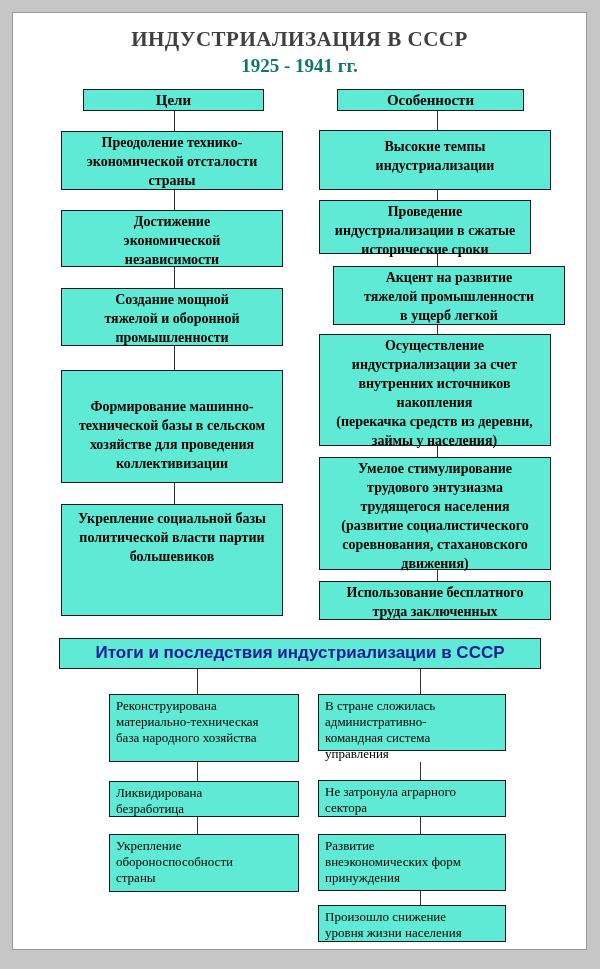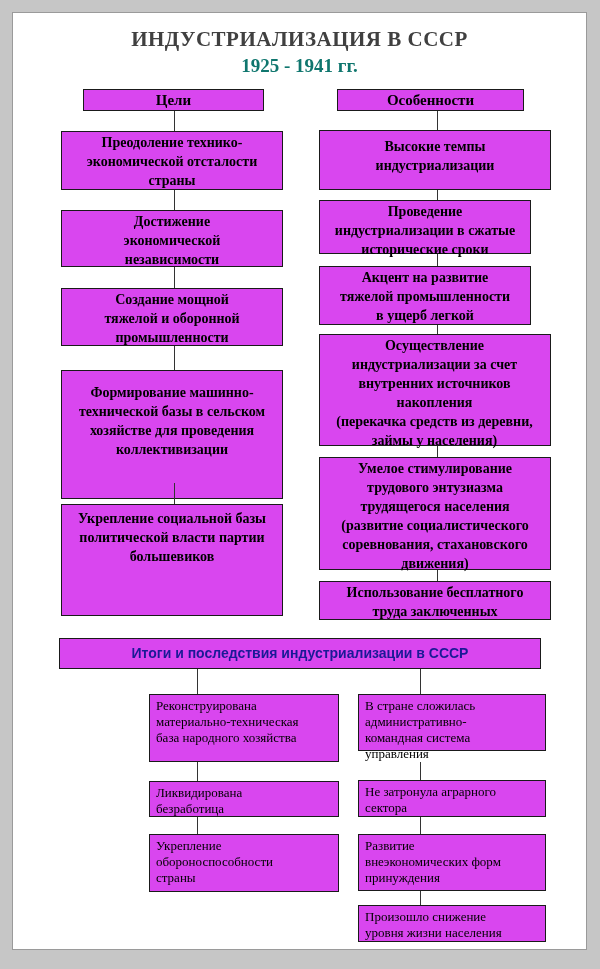--- a/index.html
+++ b/index.html
@@ -23,39 +23,39 @@
     text-align:center;font-weight:bold;font-size:21px;
     letter-spacing:0.5px;
   }
   .title-line2{
     position:absolute;left:0;top:42px;width:100%;
     text-align:center;font-weight:bold;font-size:19px;
   }
   .box{
     position:absolute;
     border:1px solid #1a1a1a;
-    background:#d946ef;
+    background:#5eead4;
     box-sizing:border-box;
     white-space:pre-line;
   }
   .hdr{
     font-weight:bold;font-size:15px;text-align:center;line-height:19px;
     padding-top:1px;
   }
   .tbox{
     font-weight:bold;font-size:14px;text-align:center;
     line-height:19px;padding:1px 3px;
   }
   .bbox{
     font-weight:normal;font-size:13px;text-align:left;
-    line-height:16px;padding:3px 6px;margin-left:40px;
+    line-height:16px;padding:3px 6px;
   }
   .banner{
     font-family:"Liberation Sans","DejaVu Sans",sans-serif;
-    font-weight:bold;font-size:14px;text-align:center;
+    font-weight:bold;font-size:17px;text-align:center;
     line-height:28px;
   }
   .vline{
     position:absolute;width:1px;background:#333;
   }
 </style>
 </head>
 <body>
 
 <div class="frame">
@@ -69,34 +69,34 @@
 
     <div class="box tbox" style="left:48px;top:118px;width:222px;height:59px">Преодоление технико-
 экономической отсталости
 страны</div>
     <div class="box tbox" style="left:48px;top:197px;width:222px;height:57px">Достижение
 экономической
 независимости</div>
     <div class="box tbox" style="left:48px;top:275px;width:222px;height:58px">Создание мощной
 тяжелой и оборонной
 промышленности</div>
-    <div class="box tbox" style="left:48px;top:357px;width:222px;height:129px;padding-top:12px">Формирование машинно-
+    <div class="box tbox" style="left:48px;top:357px;width:222px;height:113px;padding-top:26px">Формирование машинно-
 технической базы в сельском
 хозяйстве для проведения
 коллективизации</div>
     <div class="box tbox" style="left:48px;top:491px;width:222px;height:112px;padding-top:4px">Укрепление социальной базы
 политической власти партии
 большевиков</div>
 
     <div class="box tbox" style="left:306px;top:117px;width:232px;height:60px;padding-top:6px">Высокие темпы
 индустриализации</div>
     <div class="box tbox" style="left:306px;top:187px;width:212px;height:54px">Проведение
 индустриализации в сжатые
 исторические сроки</div>
-    <div class="box tbox" style="left:306px;top:253px;width:212px;height:59px">Акцент на развитие
+    <div class="box tbox" style="left:320px;top:253px;width:232px;height:59px">Акцент на развитие
 тяжелой промышленности
 в ущерб легкой</div>
     <div class="box tbox" style="left:306px;top:321px;width:232px;height:112px;padding-left:0;padding-right:1px">Осуществление
 индустриализации за счет
 внутренних источников
 накопления
 (перекачка средств из деревни,
 займы у населения)</div>
     <div class="box tbox" style="left:306px;top:444px;width:232px;height:113px">Умелое стимулирование
 трудового энтузиазма

